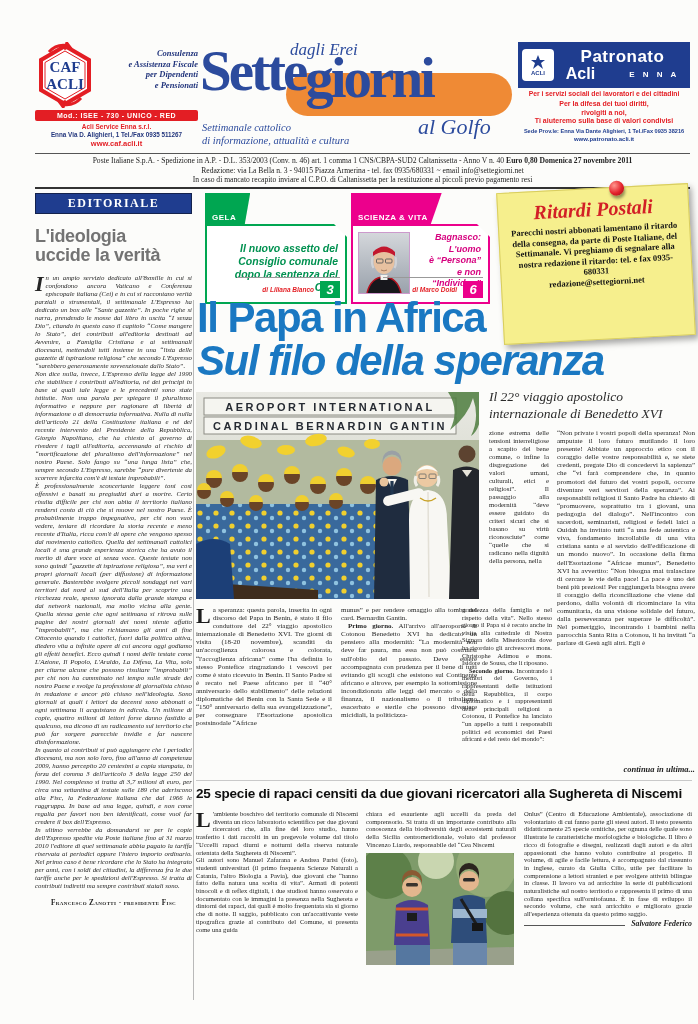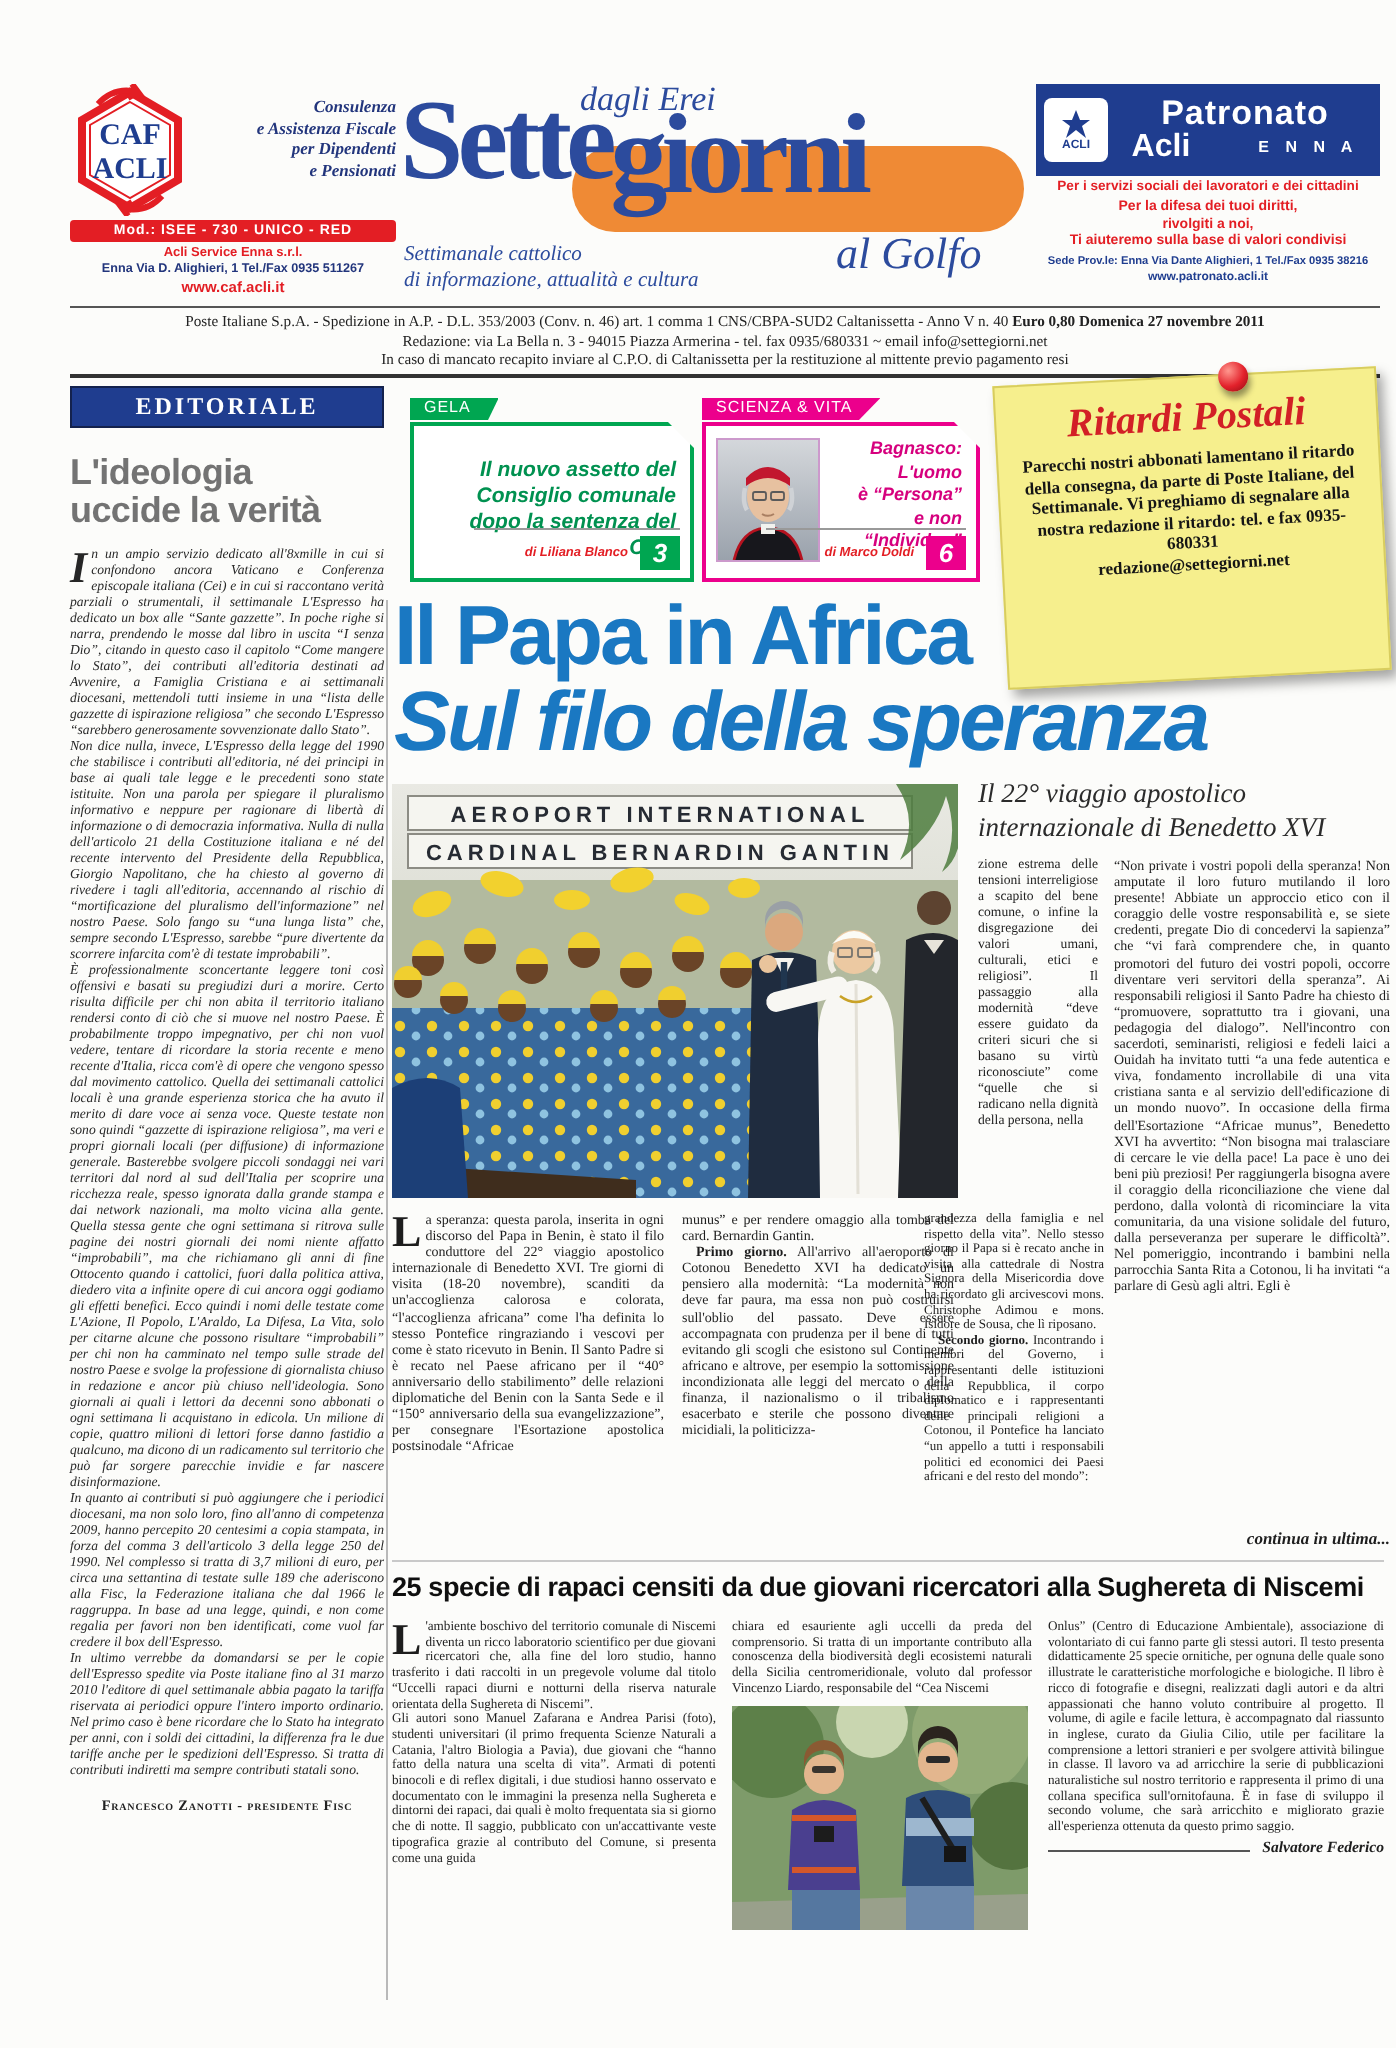--- a/index.html
+++ b/index.html
@@ -63,22 +63,22 @@
             font-weight:bold;font-size:12px;line-height:19px;letter-spacing:1.5px;}
   .edit-title{margin-top:13px;color:#737373;font-size:18px;line-height:19px;font-weight:bold;
               font-family:"Liberation Sans",sans-serif;letter-spacing:-.3px;}
   .edit-body{margin-top:9px;font-style:italic;font-size:6.8px;line-height:8px;color:#262626;}
   .dropcap{float:left;font-size:22px;line-height:16px;padding:2px 2px 0 0;font-weight:bold;}
   .edit-byline{margin-top:9px;text-align:center;font-weight:bold;font-size:7.2px;
                font-variant:small-caps;letter-spacing:.4px;color:#222;}
 
   
   .teaser{top:193px;height:100px;}
-  .tz-tab{display:inline-block;color:#fff;font-weight:normal;font-size:8px;letter-spacing:.5px;
-          padding:0 14px 2px 7px;font-family:"Liberation Sans",sans-serif;
+  .tz-tab{display:inline-block;color:#fff;font-weight:bold;font-size:8px;letter-spacing:.5px;
+          padding:20px 14px 2px 7px;font-family:"Liberation Sans",sans-serif;
           clip-path:polygon(0 0,100% 0,88% 100%,0 100%);}
   .tz-box{position:relative;background:#fff;height:80px;box-sizing:border-box;padding:6px 7px 4px 7px;}
   .tz-fold{position:absolute;top:-2px;right:-2px;width:0;height:0;
            border-top:13px solid #fcfcfa;border-left:13px solid transparent;}
   .tz-title{font-family:"Liberation Sans",sans-serif;font-style:italic;font-weight:bold;text-align:right;}
   .tz-foot{position:absolute;right:5px;bottom:4px;left:30px;border-top:1px solid #999;
            padding-top:3px;display:flex;align-items:center;justify-content:flex-end;}
   .tz-by{font-style:italic;font-weight:bold;font-size:6.5px;color:#e31e24;margin-right:6px;
          font-family:"Liberation Sans",sans-serif;}
   .tz-num{width:20px;height:17px;color:#fff;font-style:italic;font-weight:bold;font-size:13px;
@@ -193,21 +193,21 @@
 rivolgiti a noi,
 Ti aiuteremo sulla base di valori condivisi</div>
     <div class="patr-addr">Sede Prov.le: Enna Via Dante Alighieri, 1 Tel./Fax 0935 38216</div>
     <div class="patr-site">www.patronato.acli.it</div>
   </div>
 
   <div class="abs rule1"></div>
   <div class="abs pubinfo">
     <div><span>Poste Italiane S.p.A. - Spedizione in A.P. - D.L. 353/2003 (Conv. n. 46) art. 1 comma 1 CNS/CBPA-SUD2 Caltanissetta - Anno V n. 40 </span><b>Euro 0,80 Domenica 27 novembre 2011</b></div>
     <div>Redazione: via La Bella n. 3 - 94015 Piazza Armerina - tel. fax 0935/680331 ~ email info@settegiorni.net</div>
-    <div>In caso di mancato recapito inviare al C.P.O. di Caltanissetta per la restituzione al mittente previo pagamento resi</div>
+    <div>In caso di mancato recapito inviare al C.P.O. di Caltanissetta per la restituzione al piccoli previo pagamento resi</div>
   </div>
   <div class="abs rule2"></div>
 
   <div class="abs edit">
     <div class="edit-bar">EDITORIALE</div>
     <div class="edit-title pre">L'ideologia
 uccide la verità</div>
     <div class="edit-body just pre"><span class="dropcap">I</span><span>n un ampio servizio dedicato all'8xmille in cui si confondono ancora Vaticano e Conferenza episcopale italiana (Cei) e in cui si raccontano verità parziali o strumentali, il settimanale L'Espresso ha dedicato un box alle “Sante gazzette”. In poche righe si narra, prendendo le mosse dal libro in uscita “I senza Dio”, citando in questo caso il capitolo “Come mangere lo Stato”, dei contributi all'editoria destinati ad Avvenire, a Famiglia Cristiana e ai settimanali diocesani, mettendoli tutti insieme in una “lista delle gazzette di ispirazione religiosa” che secondo L'Espresso “sarebbero generosamente sovvenzionate dallo Stato”.
 Non dice nulla, invece, L'Espresso della legge del 1990 che stabilisce i contributi all'editoria, né dei principi in base ai quali tale legge e le precedenti sono state istituite. Non una parola per spiegare il pluralismo informativo e neppure per ragionare di libertà di informazione o di democrazia informativa. Nulla di nulla dell'articolo 21 della Costituzione italiana e né del recente intervento del Presidente della Repubblica, Giorgio Napolitano, che ha chiesto al governo di rivedere i tagli all'editoria, accennando al rischio di “mortificazione del pluralismo dell'informazione” nel nostro Paese. Solo fango su “una lunga lista” che, sempre secondo L'Espresso, sarebbe “pure divertente da scorrere infarcita com'è di testate improbabili”.
 È professionalmente sconcertante leggere toni così offensivi e basati su pregiudizi duri a morire. Certo risulta difficile per chi non abita il territorio italiano rendersi conto di ciò che si muove nel nostro Paese. È probabilmente troppo impegnativo, per chi non vuol vedere, tentare di ricordare la storia recente e meno recente d'Italia, ricca com'è di opere che vengono spesso dal movimento cattolico. Quella dei settimanali cattolici locali è una grande esperienza storica che ha avuto il merito di dare voce ai senza voce. Queste testate non sono quindi “gazzette di ispirazione religiosa”, ma veri e propri giornali locali (per diffusione) di informazione generale. Basterebbe svolgere piccoli sondaggi nei vari territori dal nord al sud dell'Italia per scoprire una ricchezza reale, spesso ignorata dalla grande stampa e dai network nazionali, ma molto vicina alla gente. Quella stessa gente che ogni settimana si ritrova sulle pagine dei nostri giornali dei nomi niente affatto “improbabili”, ma che richiamano gli anni di fine Ottocento quando i cattolici, fuori dalla politica attiva, diedero vita a infinite opere di cui ancora oggi godiamo gli effetti benefici. Ecco quindi i nomi delle testate come L'Azione, Il Popolo, L'Araldo, La Difesa, La Vita, solo per citarne alcune che possono risultare “improbabili” per chi non ha camminato nel tempo sulle strade del nostro Paese e svolge la professione di giornalista chiuso in redazione e ancor più chiuso nell'ideologia. Sono giornali ai quali i lettori da decenni sono abbonati o ogni settimana li acquistano in edicola. Un milione di copie, quattro milioni di lettori forse danno fastidio a qualcuno, ma dicono di un radicamento sul territorio che può far sorgere parecchie invidie e far nascere disinformazione.

